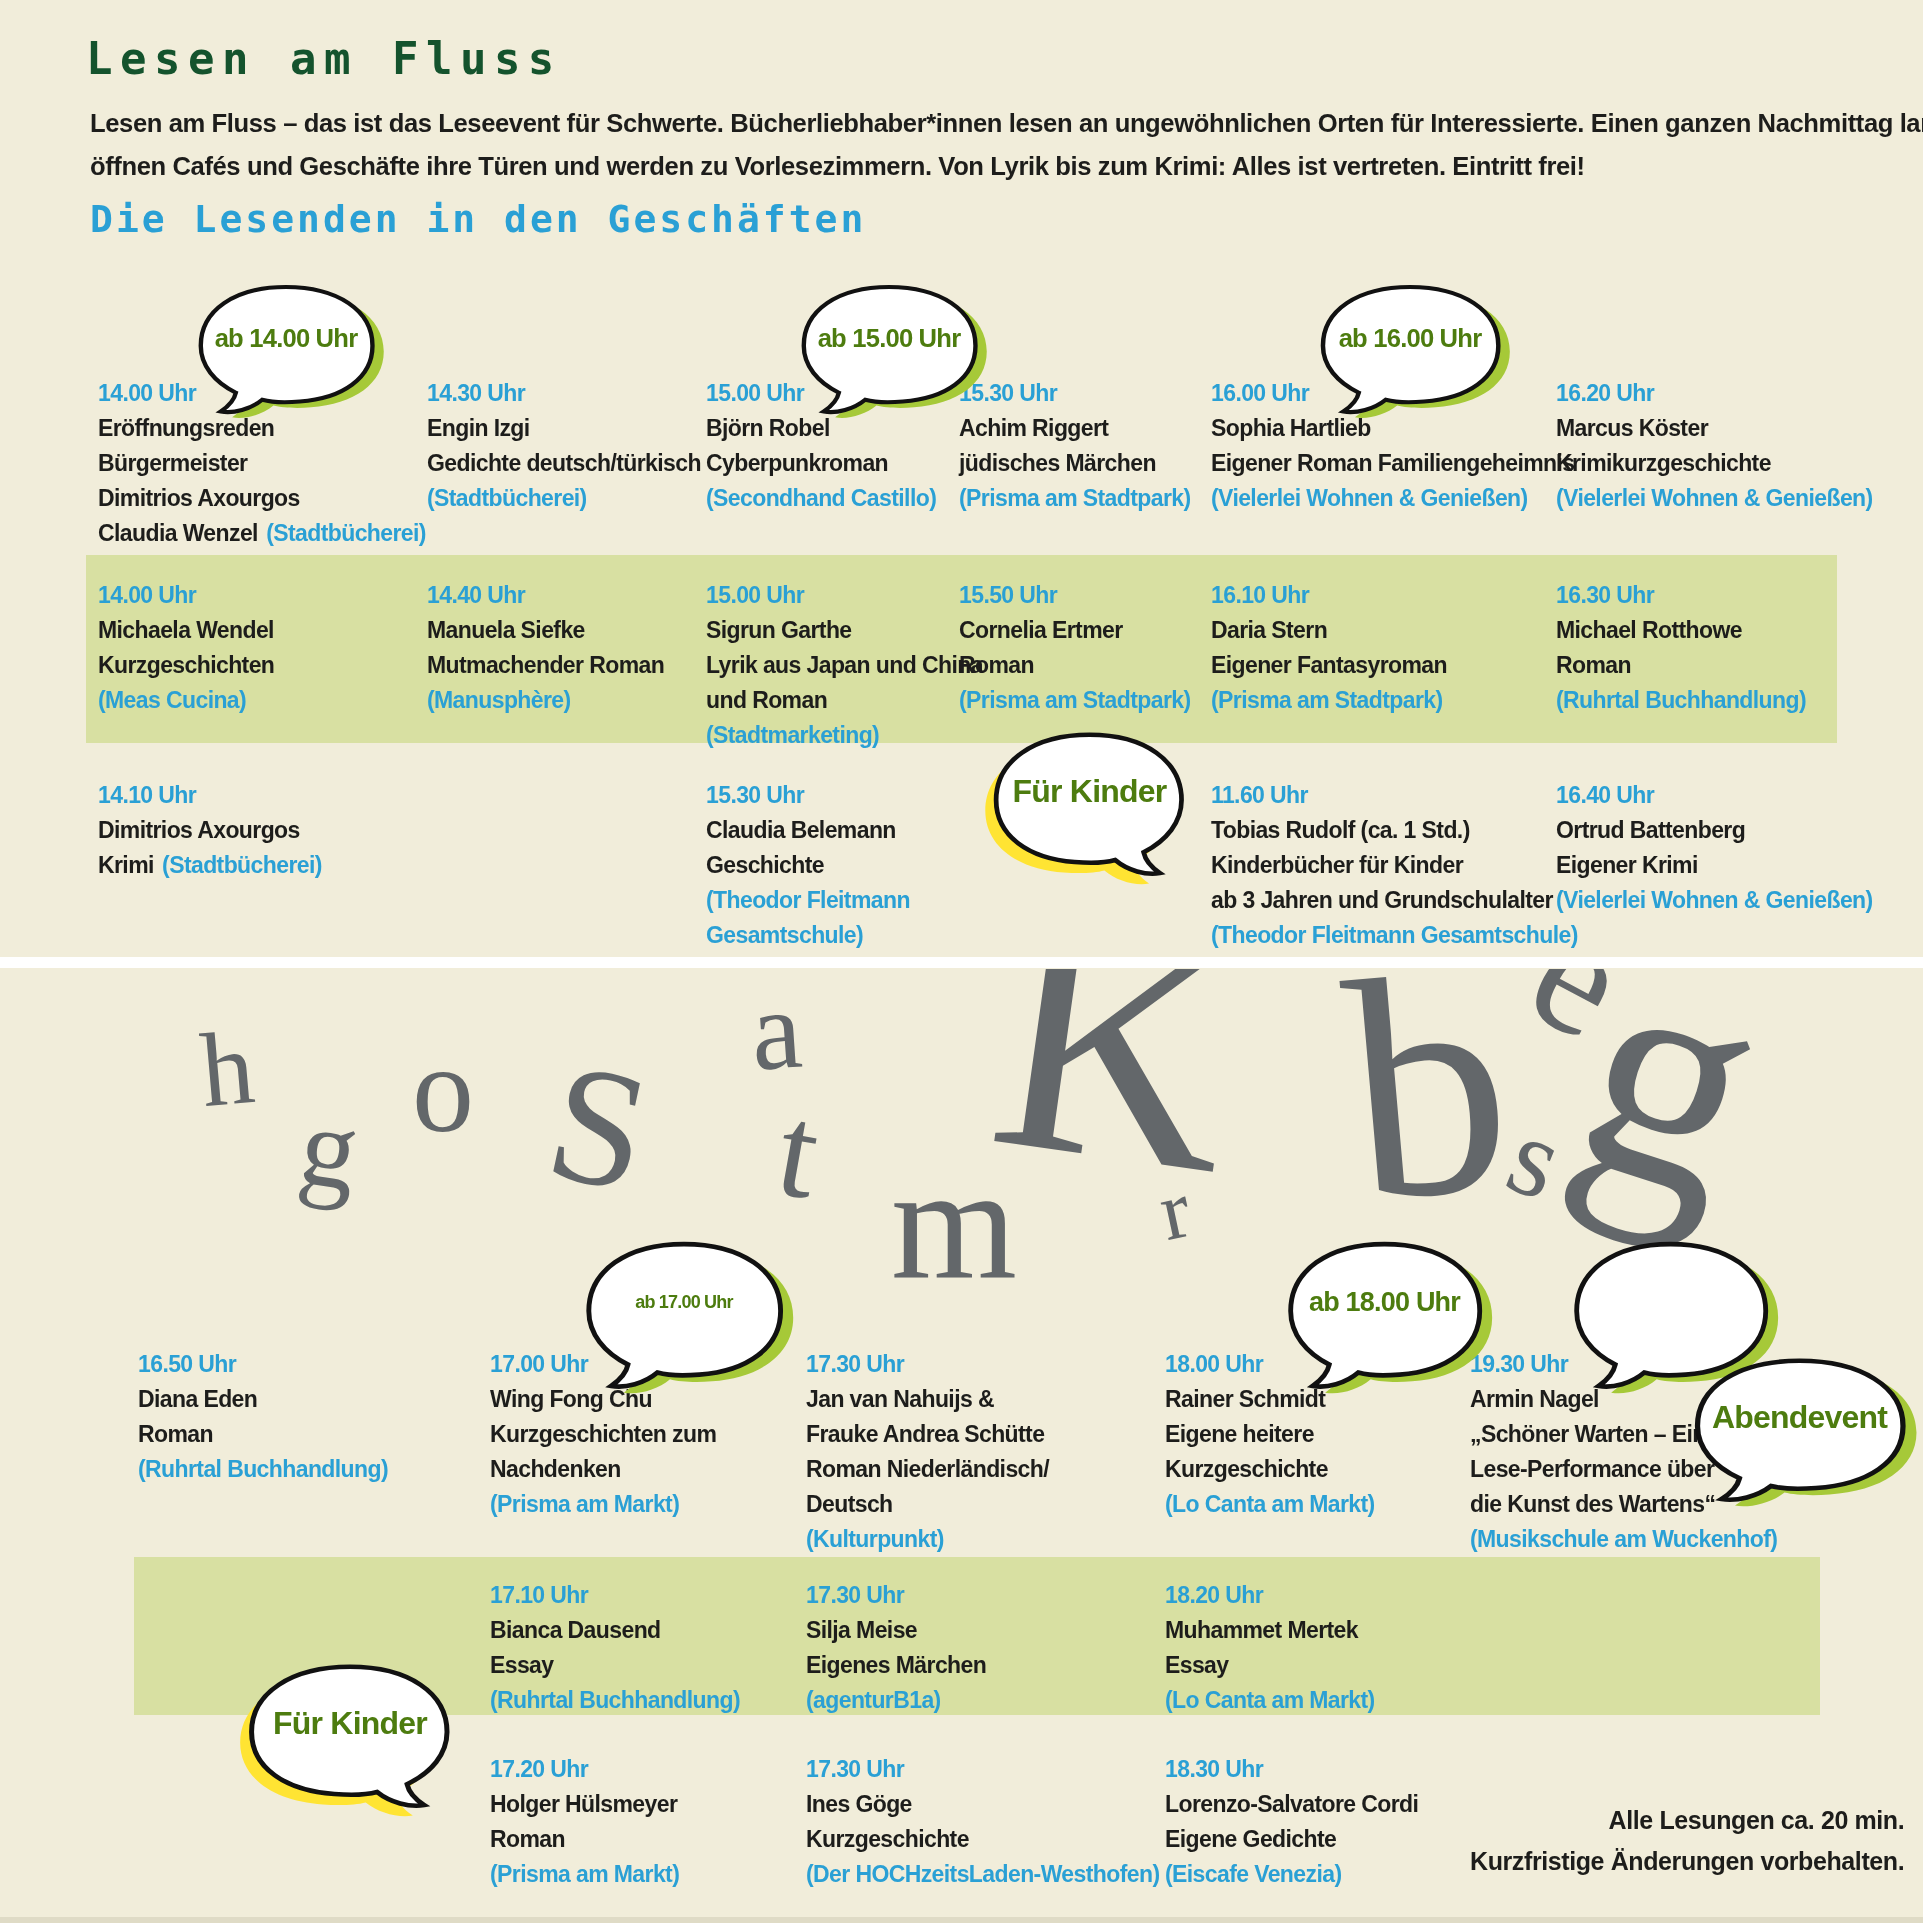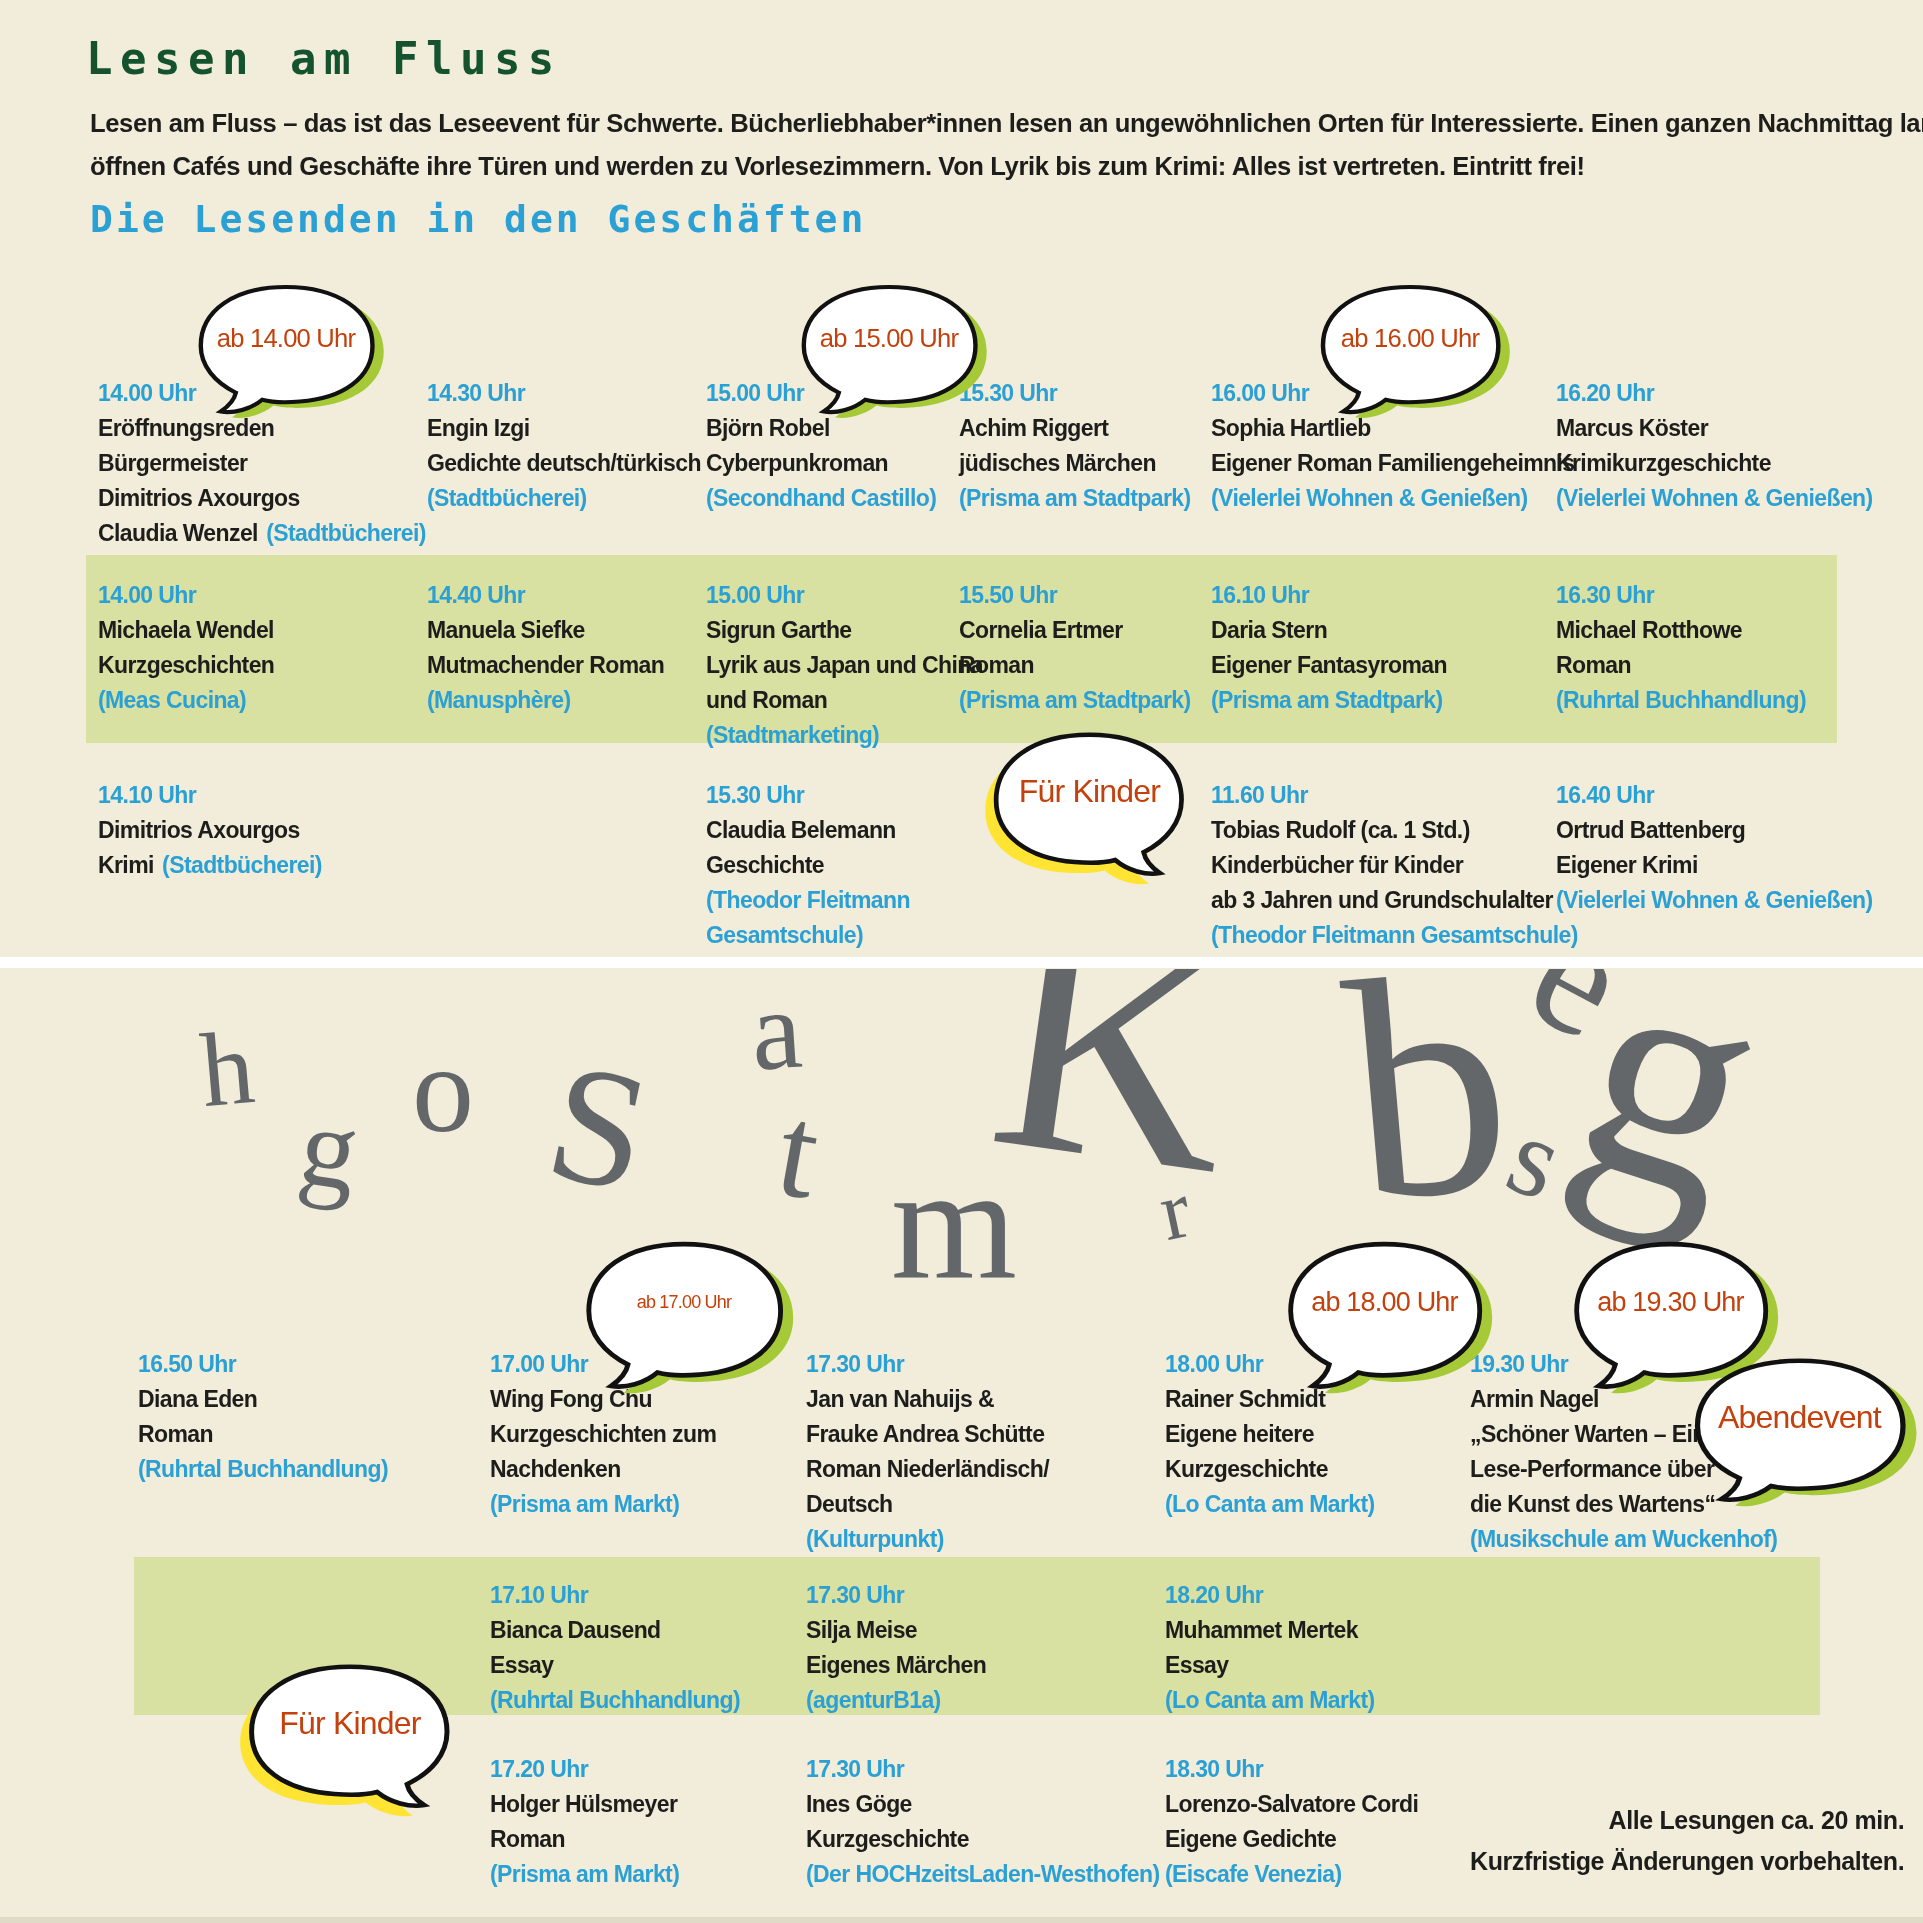--- a/index.html
+++ b/index.html
@@ -47,21 +47,21 @@
   .event .line .black + .blue{margin-left:8.3px;}
 
   
   .bubble{position:absolute; z-index:5;}
   .bubble svg{position:absolute; inset:0; width:100%; height:100%; overflow:visible;}
   .bubble .body{fill:#ffffff; stroke:#111111; stroke-width:7;}
   .bubble .sh-green{fill:#a6c938; stroke:none;}
   .bubble .sh-yellow{fill:#ffe433; stroke:none;}
   .bubble-label{
     position:absolute; inset:0 0 14% 0; display:flex; align-items:center; justify-content:center;
-    color:#c2410c; font-weight:400; letter-spacing:-0.8px; white-space:nowrap;
+    color:#4d7c0f; font-weight:700; letter-spacing:-0.8px; white-space:nowrap;
   }
   .footer{
     position:absolute; left:1470px; top:1800px; z-index:3;
     font-size:25px; font-weight:700; letter-spacing:-0.4px;
     line-height:41px; color:#1d1d1b; white-space:nowrap;text-align:right;
   }
 </style>
 </head>
 <body>
 
@@ -320,21 +320,20 @@
         </svg>
         <div class="bubble-label" style="font-size: 27px;">ab 18.00 Uhr</div>
       </div>
       <div class="bubble" style="left: 1567px; top: 1236px; width: 207px; height: 154px;">
         <svg viewBox="0 0 300 230" preserveAspectRatio="none">
           <g>
             <path class="sh-green" d="M150,12 C232,12 288,52 288,112 C288,167 240,202 172,207 C150,209 126,208 112,204 C94,220 66,228 46,224 C60,214 68,202 70,192 C36,174 14,146 14,112 C14,52 68,12 150,12 Z" transform="translate(18,10)"></path>
             <path class="body" d="M150,12 C232,12 288,52 288,112 C288,167 240,202 172,207 C150,209 126,208 112,204 C94,220 66,228 46,224 C60,214 68,202 70,192 C36,174 14,146 14,112 C14,52 68,12 150,12 Z"></path>
           </g>
         </svg>
-        <div class="bubble-label" style="font-size: 27px;">ab 19.30 Uhr</div>
       </div>
       <div class="bubble" style="left: 1687px; top: 1353px; width: 225px; height: 150px;">
         <svg viewBox="0 0 300 230" preserveAspectRatio="none">
           <g>
             <path class="sh-green" d="M150,12 C232,12 288,52 288,112 C288,167 240,202 172,207 C150,209 126,208 112,204 C94,220 66,228 46,224 C60,214 68,202 70,192 C36,174 14,146 14,112 C14,52 68,12 150,12 Z" transform="translate(18,10)"></path>
             <path class="body" d="M150,12 C232,12 288,52 288,112 C288,167 240,202 172,207 C150,209 126,208 112,204 C94,220 66,228 46,224 C60,214 68,202 70,192 C36,174 14,146 14,112 C14,52 68,12 150,12 Z"></path>
           </g>
         </svg>
         <div class="bubble-label" style="font-size: 32px;">Abendevent</div>
       </div>

